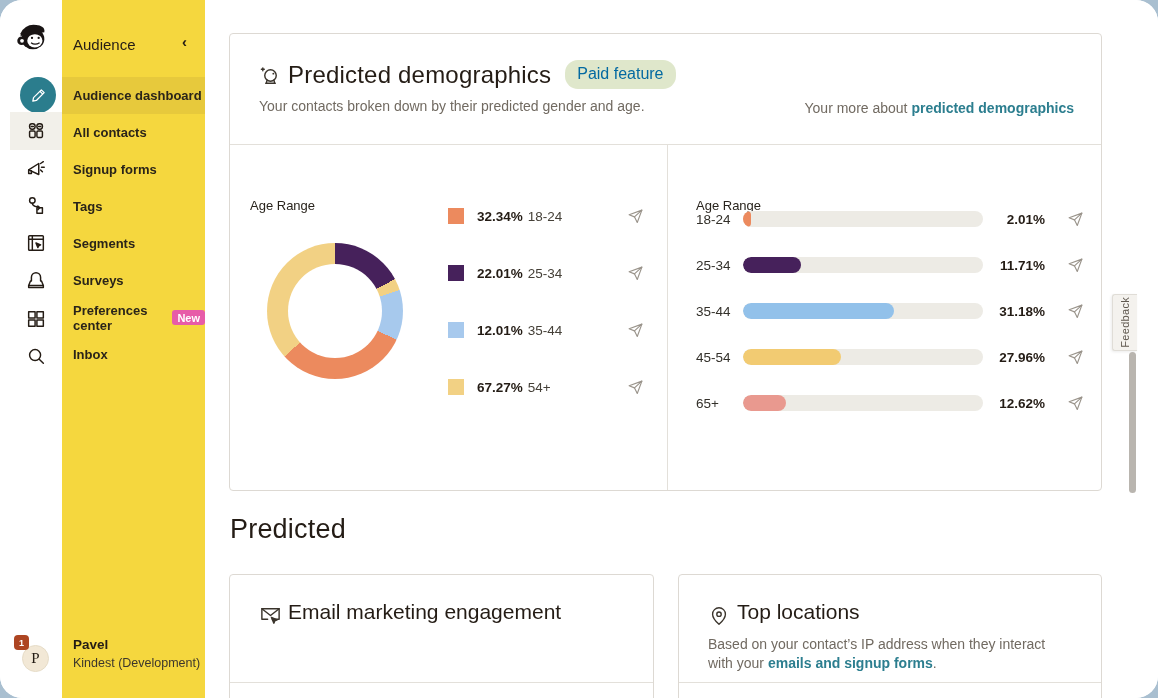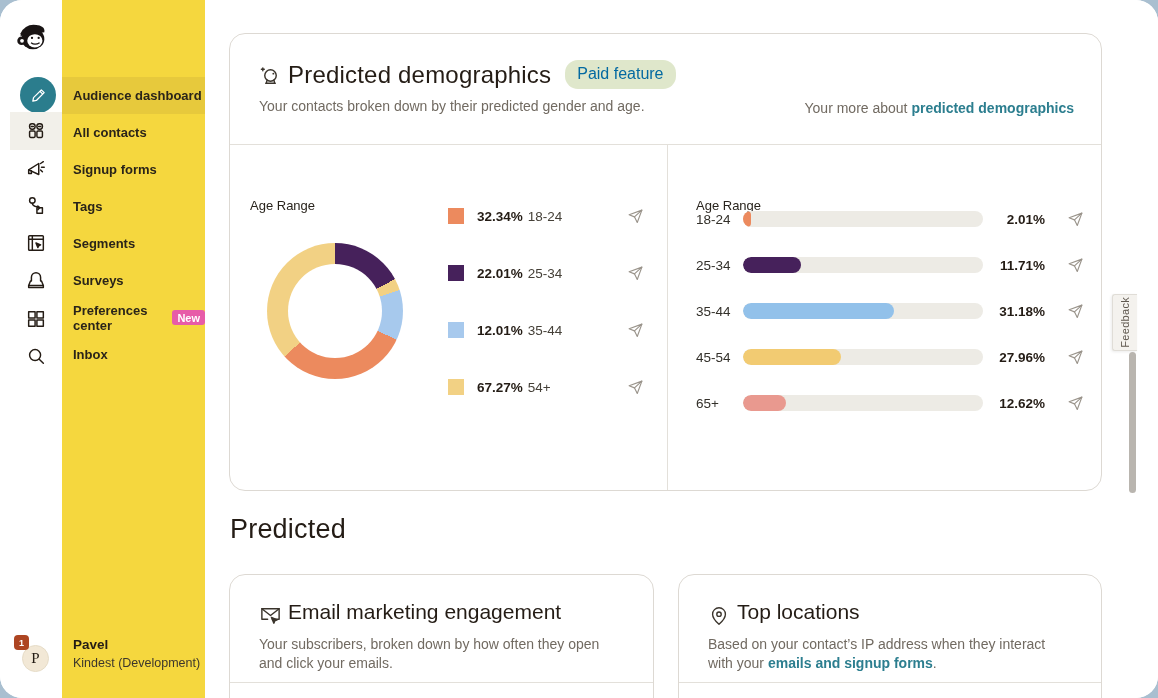--- a/index.html
+++ b/index.html
@@ -33,21 +33,21 @@
   .nav-item { height:37px; display:flex; align-items:center; padding-left:11px; font-size:13px; color:#2a2419; cursor:pointer;font-weight:bold; }
   .nav-item.selected { background:#e7c93c; }
   .new-badge { margin-left:5px; background:#e75ca8; color:#fff; font-size:11px; padding:2px 5px 1px; border-radius:3px; }
   .user-info { position:absolute; left:11px; top:637px; }
   .user-name { font-size:13.5px; font-weight:bold; margin-bottom:4px; }
   .user-org { font-size:12.5px; color:#3c362c; }
 
   
   .main { position:absolute; left:205px; top:0; right:0; height:100%; background:#fff; }
 
-  .card { position:absolute; background:#fff; border:1px solid #ddd9d3; border-radius:16px; }
+  .card { position:absolute; background:#fff; border:1px solid #ddd9d3; border-radius:4px; }
   .demo-card { left:24px; top:33px; width:873px; height:458px; }
 
   .card-icon { position:absolute; left:29px; }
   .demo-title-row { position:absolute; left:58px; top:26px; display:flex; align-items:center; }
   .demo-title { font-size:24px; color:#241c15; letter-spacing:0.2px; }
   .paid-badge { margin-left:14px; background:#dfe7cb; color:#0369a1; font-size:16px; padding:5px 12px 6px; border-radius:13px; white-space:nowrap; }
   .demo-subtitle { position:absolute; left:29px; top:64px; font-size:14px; color:#716a61; }
   .learn-more { position:absolute; right:27px; top:66px; font-size:14px; color:#716a61; }
   .learn-more a { color:#2c7e8f; font-weight:bold; text-decoration:none; cursor:pointer; }
   .hdivider { position:absolute; left:0; right:0; top:110px; border-top:1px solid #e3e0da; }
@@ -172,20 +172,24 @@
       </svg>
     </div>
 
     <div class="avatar-wrap">
       <div class="avatar">P</div>
       <div class="notif-badge">1</div>
     </div>
   </div>
 
   <div class="sidebar">
+    <div class="sidebar-header">
+      <span class="sidebar-title">Audience</span>
+      <span class="collapse">‹</span>
+    </div>
     <div class="nav" id="nav">
         <div class="nav-item selected">
           <span>Audience dashboard</span>
         </div>
         <div class="nav-item">
           <span>All contacts</span>
         </div>
         <div class="nav-item">
           <span>Signup forms</span>
         </div>
@@ -366,21 +370,20 @@
 
     <div class="card email-card">
       <div class="card-icon" style="top:29px">
         <svg class="ink2" viewBox="0 0 24 24" width="23" height="23">
           <path d="M3 5h18v11h-7M3 5v11h6"></path>
             <path d="M3 5l9 7 9-7"></path>
           <path d="M13 14l6 2.5-2.5 1-1 2.5-2.5-6z" fill="#3a342c"></path>
         </svg>
       </div>
       <div class="sm-title">Email marketing engagement</div>
-      <div class="sm-body">Your subscribers, broken down by how often they open and click your emails.</div>
       <div class="sm-divider"></div>
     </div>
 
     <div class="card loc-card">
       <div class="card-icon" style="top:30px">
         <svg class="ink2" viewBox="0 0 24 24" width="22" height="22">
           <path d="M12 21s-7-6.2-7-11a7 7 0 0 1 14 0c0 4.8-7 11-7 11z"></path>
             <circle cx="12" cy="10" r="2.4"></circle>
         </svg>
       </div>

